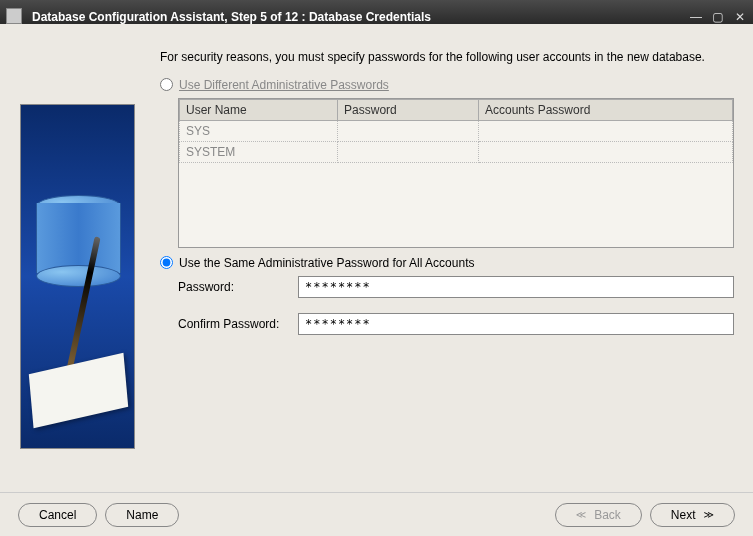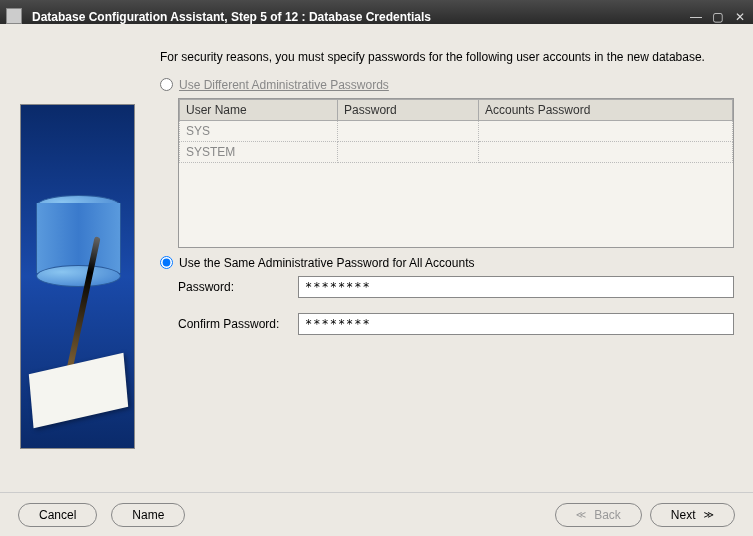--- a/index.html
+++ b/index.html
@@ -186,21 +186,21 @@
       border-radius: 12px;
       font-size: 12px;
       cursor: pointer;
       display: inline-flex;
       align-items: center;
       gap: 8px;
     }
     .btn.disabled {
       color: #999;
     }
-    .footer-left { display: flex; gap: 14px; }
+    .footer-left { display: flex; gap: 8px; }
     .footer-right { margin-left: auto; display: flex; gap: 8px; }
     .chev { font-size: 10px; }
     .disabled-opt { color: #888; text-decoration: underline; }
   </style>
 </head>
 <body>
 
 <div class="titlebar">
   <div class="titlebar-icon"></div>
   <div class="titlebar-title">Database Configuration Assistant, Step 5 of 12 : Database Credentials</div>

